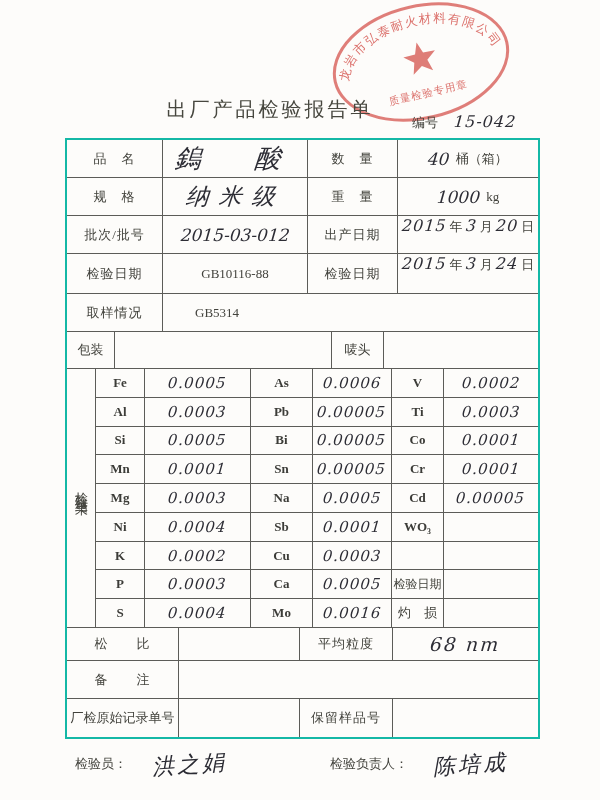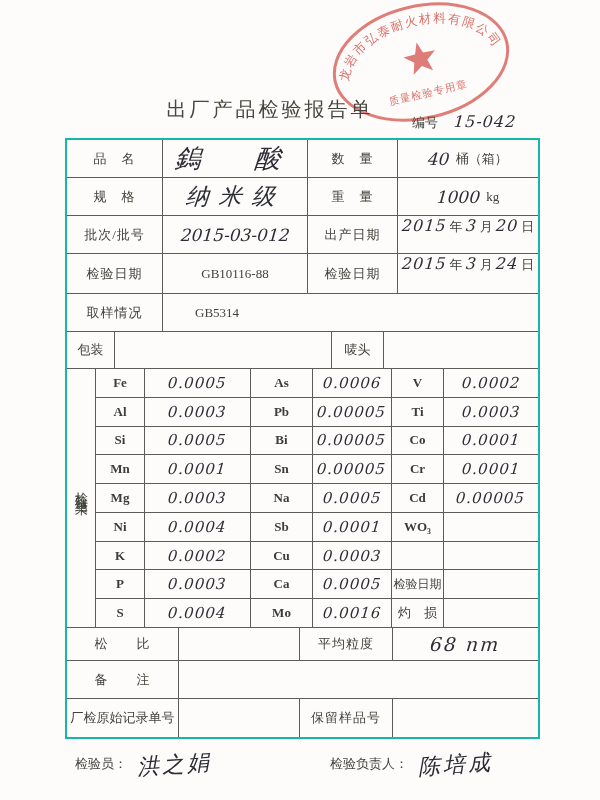--- a/index.html
+++ b/index.html
@@ -53,21 +53,21 @@
   .hwM  { font-size:16px; letter-spacing:1px; }
   .hwL  { font-size:17px; }
   .hwXL { font-size:26px; letter-spacing:14px; }
   .hwSpec { font-size:23px; letter-spacing:10px; }
   .hwNm { font-size:19px; letter-spacing:2px; }
 
   .dt { display:flex; align-items:baseline; gap:3px; }
 
   
   .footer { position:absolute; top:750px; left:0; width:600px; }
-  .sigGroup { position:absolute; display:flex; align-items:flex-start; gap:10px;justify-content:flex-end; }
+  .sigGroup { position:absolute; display:flex; align-items:flex-start; gap:25px;justify-content:flex-end; }
   .sigA { left:75px; top:0; }
   .sigB { left:330px; top:0; }
   .sigLbl { font-size:13px; color:#42423c; padding-top:5px; }
   .sig { font-family:"DejaVu Serif", serif; font-style:italic; font-size:22px;
          color:#2b2b33; transform:rotate(-4deg); letter-spacing:3px; }
 </style>
 </head>
 <body>
 
 <div class="page">

